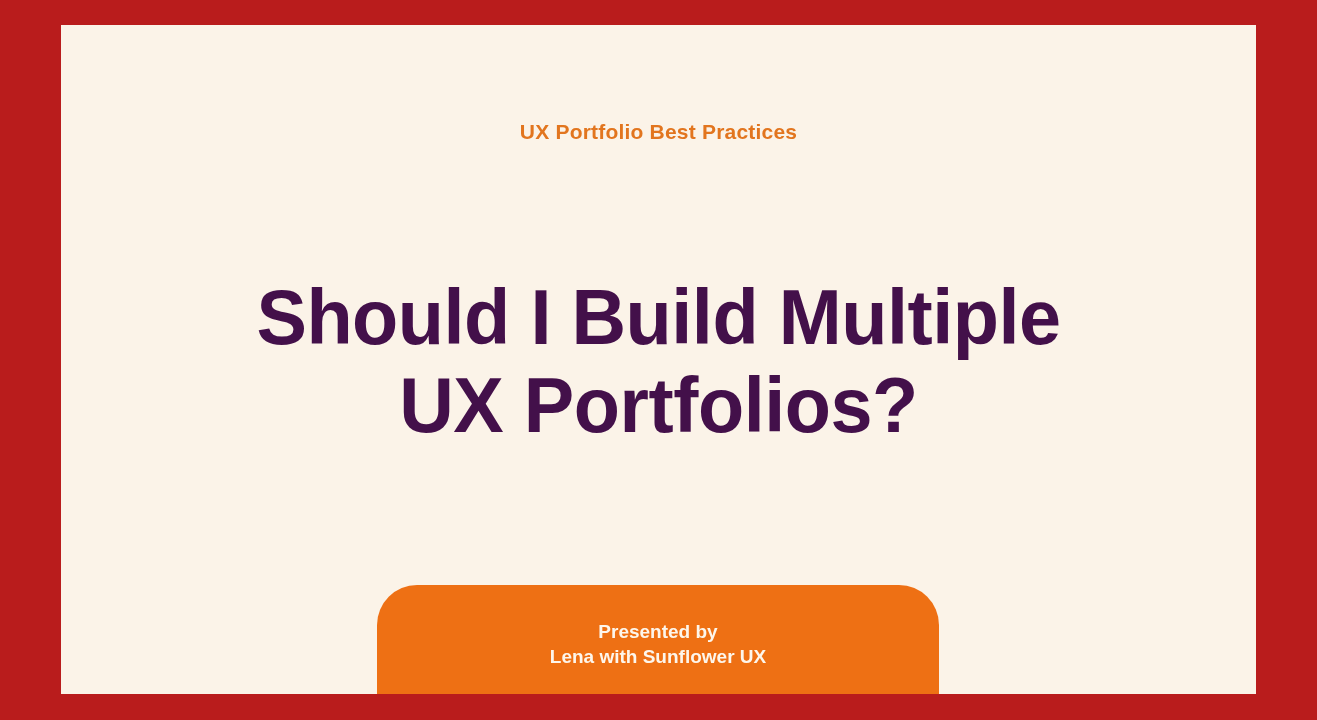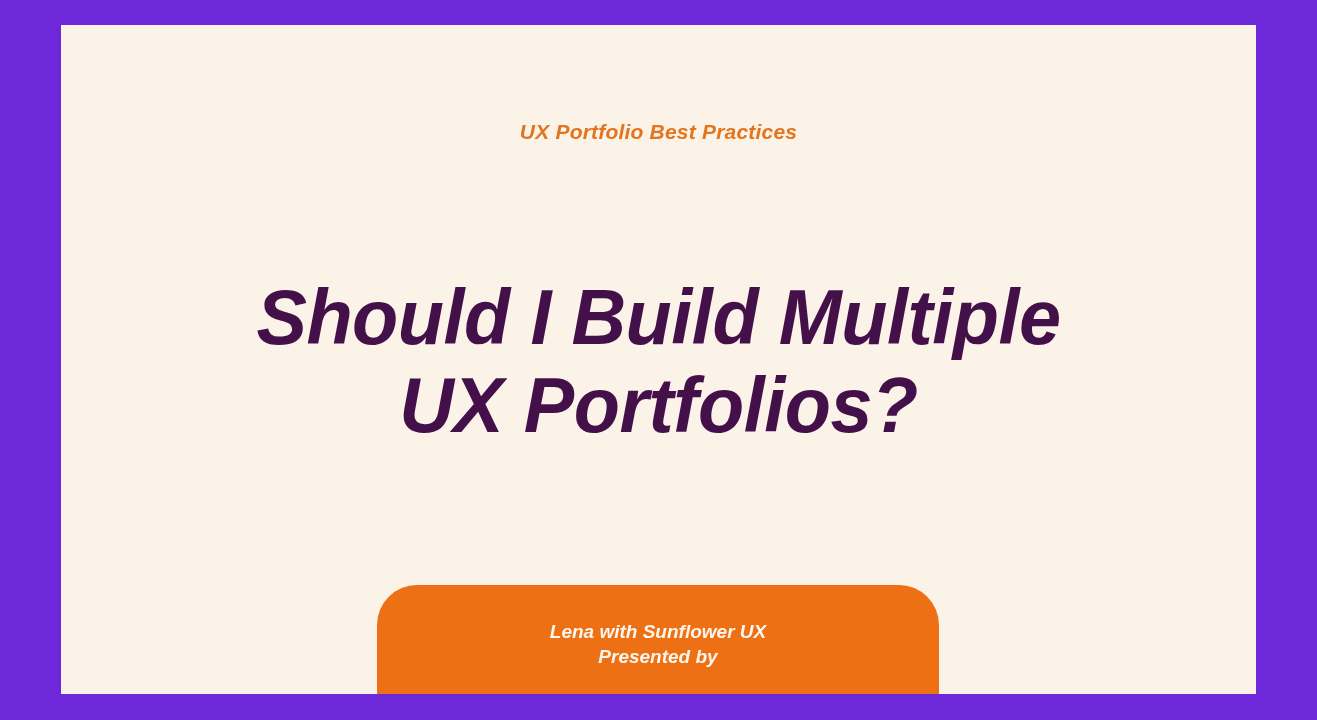--- a/index.html
+++ b/index.html
@@ -8,23 +8,22 @@
     background: #000000;
     width: 1317px;
     height: 720px;
     overflow: hidden;
   }
 
   #viewport {
     position: relative;
     width: 1317px;
     height: 720px;
-    background: #6d28d9;
+    background: #b91c1c;
     font-family: "Liberation Sans", sans-serif;
-    font-style: italic;
   }
 
   
   #slide {
     position: absolute;
     left: 61px;
     top: 25px;
     width: 1195px;
     height: 669px;
     background: #FBF3E8;
@@ -105,19 +104,19 @@
 
     <div id="kicker">UX Portfolio Best Practices</div>
 
     <div id="headline">
       <span class="hl-line">Should I Build Multiple</span>
       <span class="hl-line">UX Portfolios?</span>
     </div>
 
     <div id="presenter-card">
       <div id="presenter-text">
+        <span class="pt-line">Presented by</span>
         <span class="pt-line">Lena with Sunflower UX</span>
-        <span class="pt-line">Presented by</span>
       </div>
     </div>
 
   </div>
 </div>
 
 </body></html>

